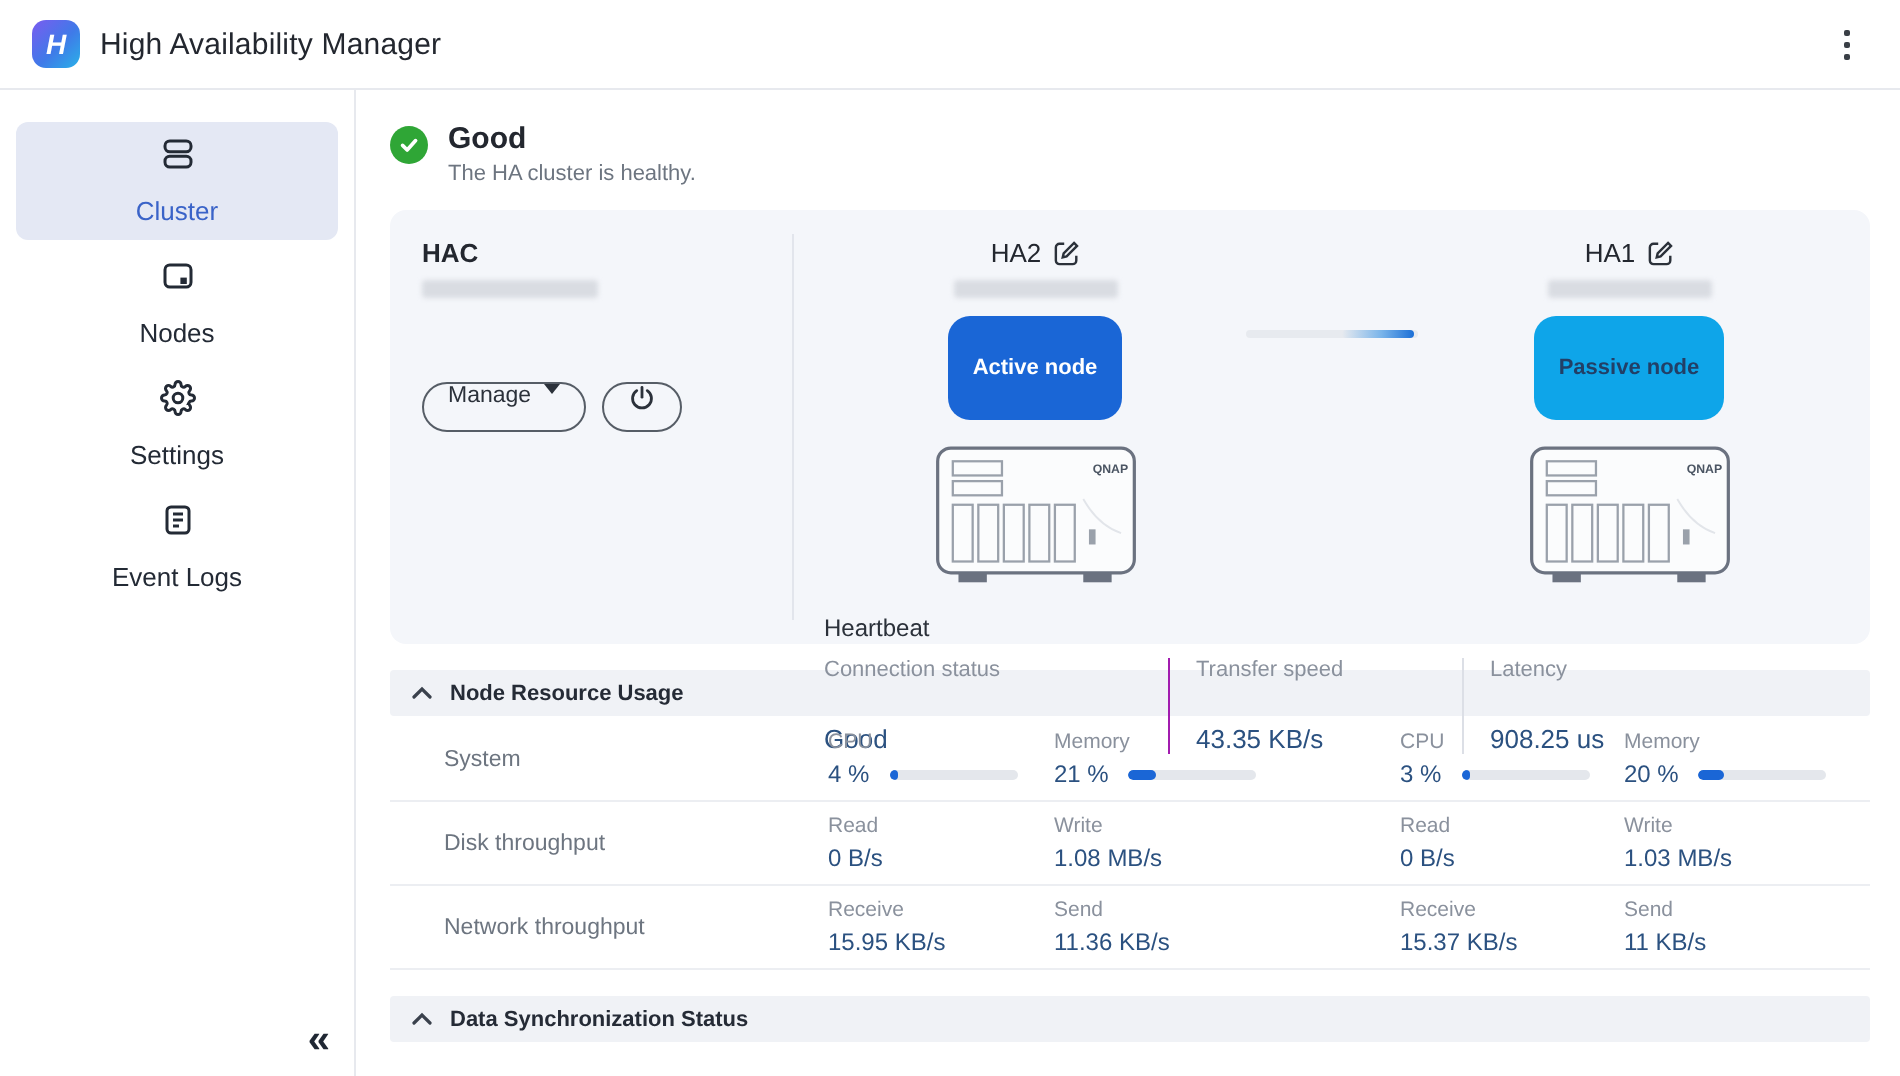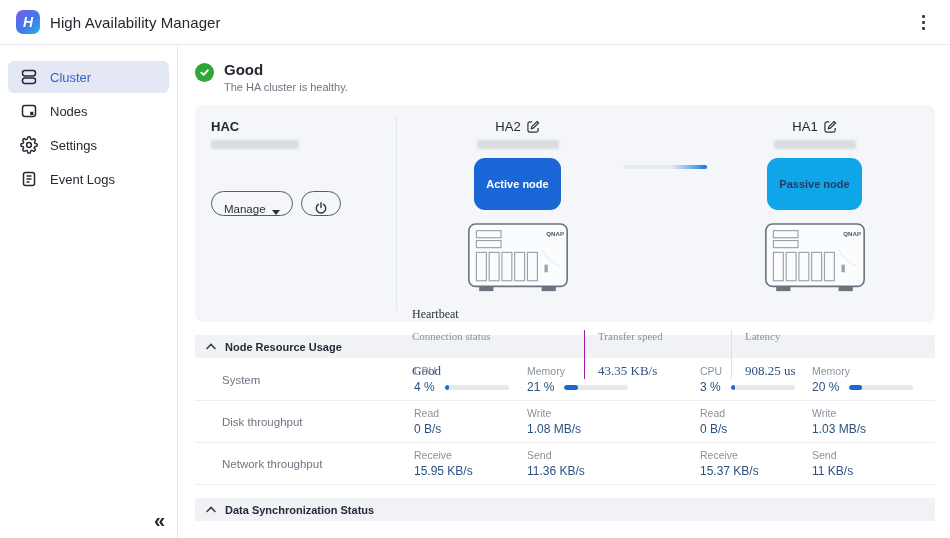--- a/index.html
+++ b/index.html
@@ -18,21 +18,21 @@
   .kebab { margin-left:auto; width:22px; height:22px; display:flex; flex-direction:column;
     align-items:center; justify-content:center; gap:3px; cursor:pointer; }
   .kebab i { width:3px; height:3px; background:#3a3f46; border-radius:1px; display:block; }
 
   .body { flex:1; display:flex; min-height:0; }
 
   
   .sidebar { width:178px; flex:0 0 178px; border-right:1px solid #e7e9ee; position:relative;
     padding-top:14px; background:#fff; }
   .nav-item { display:flex; align-items:center; gap:12px; margin:2px 8px; padding:7px 12px;
-    border-radius:6px; cursor:pointer; color:#232a35; }
+    border-radius:6px; cursor:pointer; color:#232a35;flex-direction:column; }
   .nav-item .nav-label { font-size:13px; }
   .nav-item.active { background:#e4e8f4; color:#3a63c8; }
   .nav-item.active .nav-label { color:#3a63c8; }
   .nav-icon { width:18px; height:18px; display:flex; align-items:center; justify-content:center; }
   .nav-icon svg { stroke:#232a35; }
   .collapse-btn { position:absolute; bottom:8px; right:12px; background:none; border:none;
     font-size:20px; font-weight:bold; color:#1f2733; cursor:pointer; line-height:1; }
 
   
   .main { flex:1; padding:16px 15px 0 17px; overflow:hidden; }
@@ -44,21 +44,21 @@
   .status-title { font-size:15px; font-weight:bold; color:#23272f; }
   .status-desc { font-size:11px; color:#6d7580; margin-top:3px; }
 
   
   .cluster-card { background:#f4f6fa; border-radius:8px; height:217px; display:flex; padding:12px 0; }
   .hac-col { width:202px; flex:0 0 202px; padding:2px 16px 0 16px; border-right:1px solid #e2e5ec; }
   .hac-name { font-size:13px; font-weight:bold; color:#23272f; }
   .redact { height:9px; background:#d9dce2; border-radius:2px; filter:blur(1.2px); margin-top:6px; }
   .hac-col .redact { width:88px; }
   .hac-actions { display:flex; gap:8px; margin-top:42px; }
-  .btn-pill { display:flex; align-items:flex-end; gap:6px; height:25px; padding:0 12px;
+  .btn-pill { display:flex; align-items:flex-start; gap:6px; height:25px; padding:0 12px;
     border:1px solid #565d66; border-radius:13px; background:transparent; font-size:11.5px;
     color:#2b313a; cursor:pointer; font-family:inherit; }
   .caret { width:0; height:0; border-left:4px solid transparent; border-right:4px solid transparent;
     border-top:5px solid #2b313a; display:inline-block; }
   .btn-power { width:40px; justify-content:center; padding:0; }
 
   .nodes-area { flex:1; display:flex; flex-direction:column; padding:0 15px; }
   .nodes-row { display:flex; align-items:flex-start; }
   .node-col { flex:1; display:flex; flex-direction:column; align-items:center; }
   .node-name-row { display:flex; align-items:center; gap:6px; margin-top:2px; }
@@ -69,21 +69,21 @@
   .badge.active { background:#1a66d6; color:#fff; }
   .badge.passive { background:#0ea5e9; color:#223f66; }
   .nas-img { margin-top:11px; }
 
   .transfer-line { width:86px; height:4px; border-radius:2px; background:#e7eaef;
     margin-top:48px; position:relative; overflow:hidden; flex:0 0 86px; }
   .transfer-line .flow { position:absolute; right:2px; top:0; height:100%; width:42%;
     border-radius:2px;
     background:linear-gradient(90deg, rgba(120,180,235,0) 0%, #79b4ea 55%, #1b6fd6 100%); }
 
-  .heartbeat { margin-top:10px;font-family:Liberation Serif, serif; }
+  .heartbeat { margin-top:10px; }
   .hb-title { font-size:12px; color:#2b313a; margin-bottom:8px; }
   .hb-row { display:flex; }
   .hb-metric { display:flex; flex-direction:column; gap:21px; }
   .hb-metric .m-label { font-size:11px; color:#8a919d; }
   .hb-metric .m-value { font-size:13px; color:#2b5180; }
   .hb-m1 { width:172px; }
   .hb-m2 { width:147px; border-left:1px solid #a21caf; padding-left:13px; }
   .hb-m3 { border-left:1px solid #dcdfe6; padding-left:13px; }
 
   

